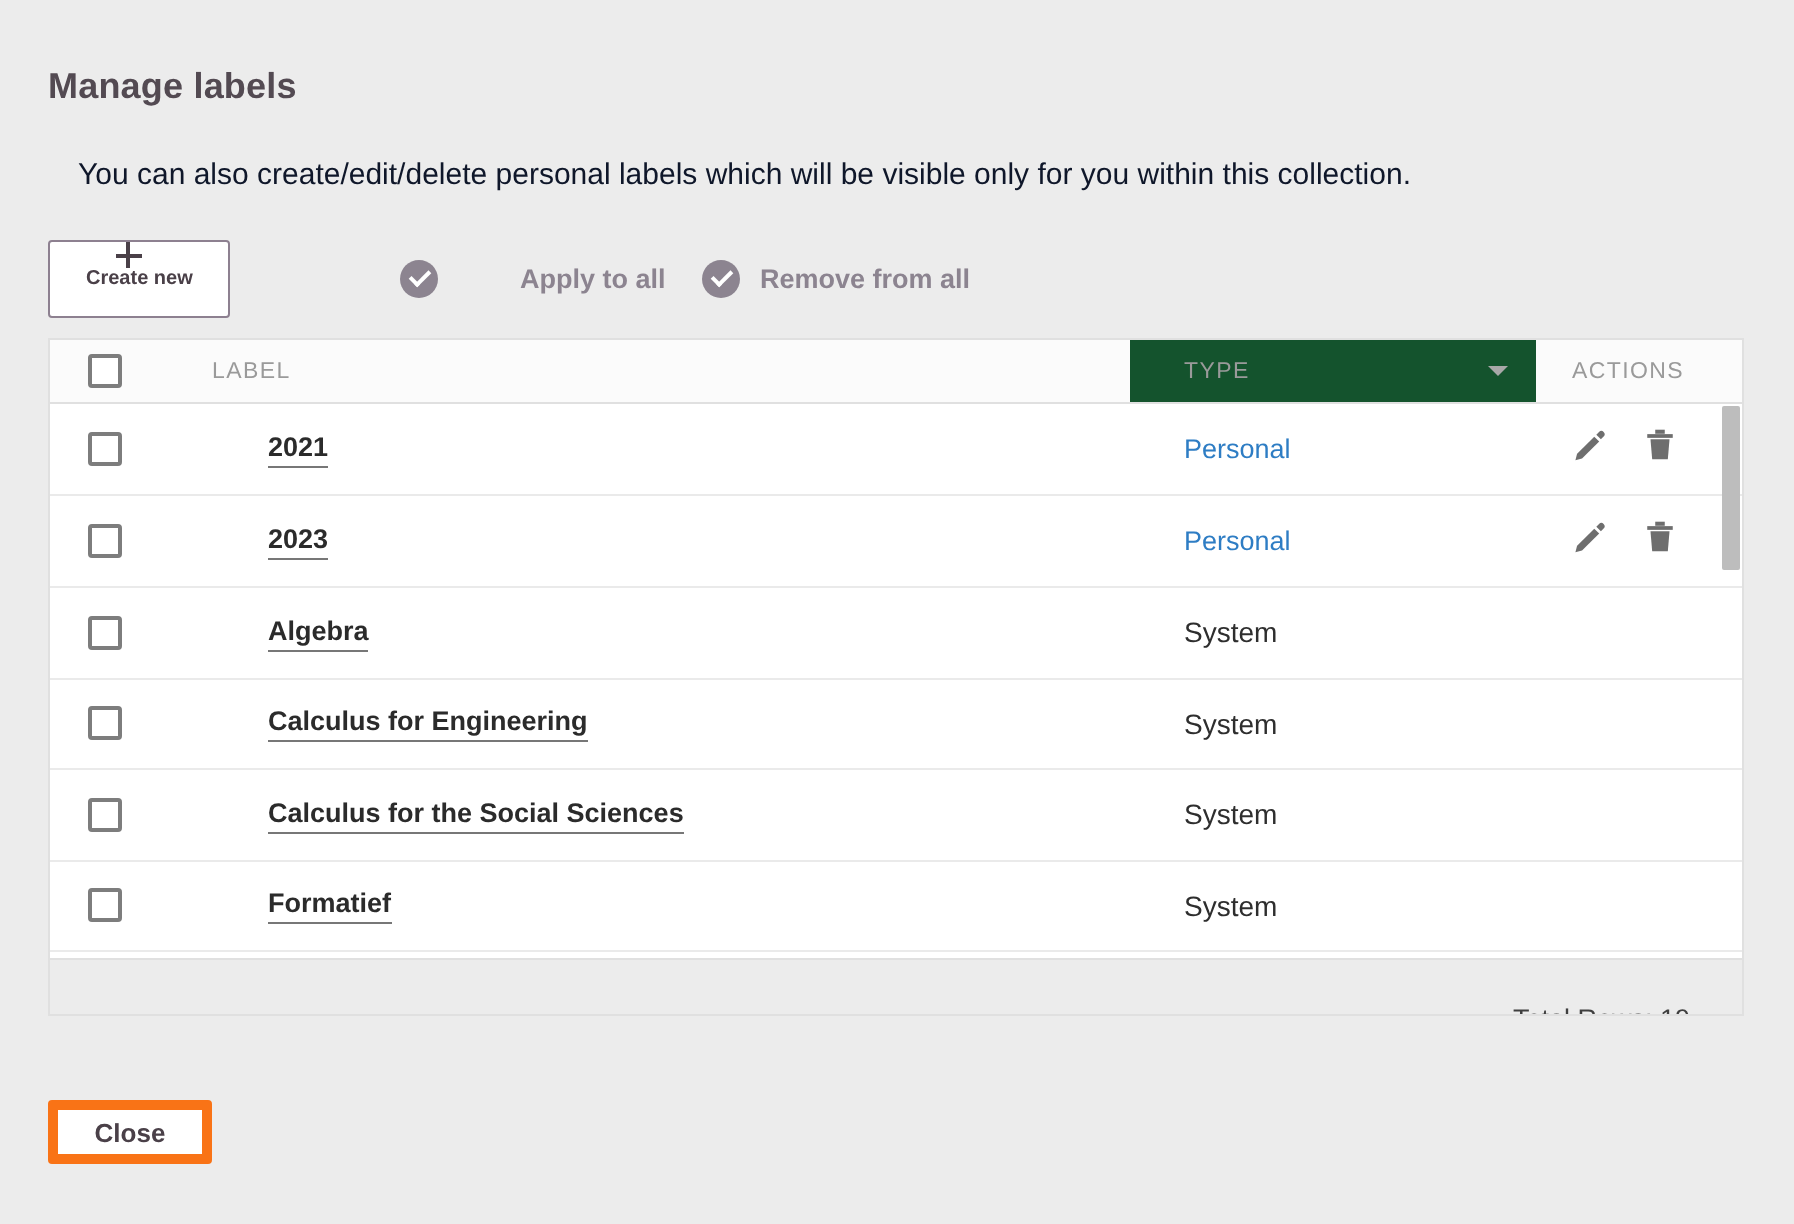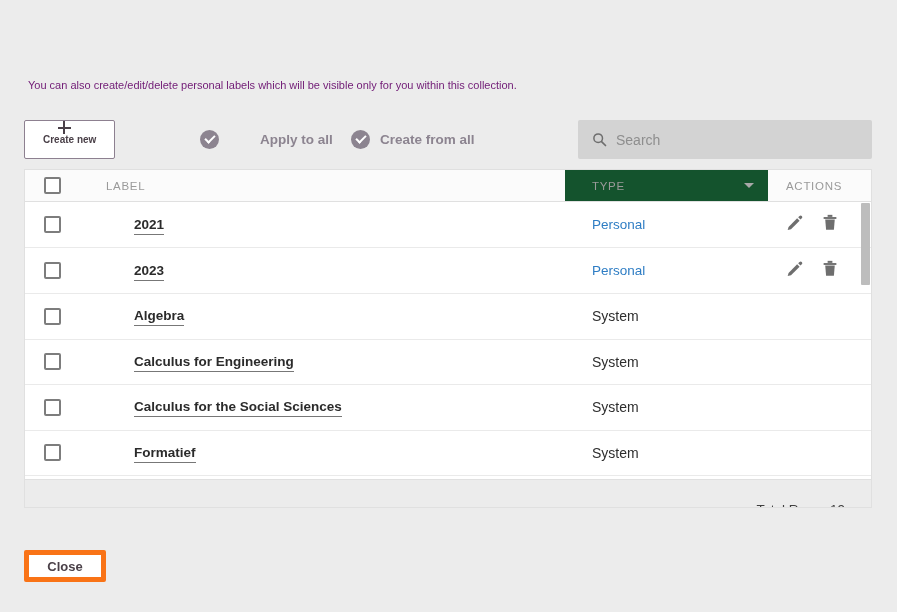--- a/index.html
+++ b/index.html
@@ -29,24 +29,24 @@
     left: 24px;
     top: 33px;
     font-size: 18px;
     font-weight: bold;
     color: #534a52;
     letter-spacing: .1px;
   }
 
   .page-desc {
     position: absolute;
-    left: 28px;
+    left: 39px;
     top: 79px;
-    font-size: 11px;
-    color: #701a75;
+    font-size: 15px;
+    color: #0f172a;
   }
 
   
   .toolbar {
     position: absolute;
     left: 24px;
     top: 120px;
     width: 848px;
     height: 40px;
   }
@@ -271,46 +271,40 @@
     color: #4a4048;
     font-family: "Liberation Sans", sans-serif;
     cursor: pointer;
   }
 </style>
 </head>
 <body>
 
 <div class="dialog">
 
+  <div class="page-title">Manage labels</div>
   <div class="page-desc">You can also create/edit/delete personal labels which will be visible only for you within this collection.</div>
 
   <div class="toolbar">
 
     <div class="btn-create">
       <span class="plus-icon"></span>
       <span>Create new</span>
     </div>
 
     <div class="tool-action apply">
       <span class="check-circle"></span>
       <span>Apply to all</span>
     </div>
 
     <div class="tool-action remove">
       <span class="check-circle"></span>
-      <span>Create from all</span>
-    </div>
-
-    <div class="search-box">
-      <svg class="search-icon" width="15" height="15" viewBox="0 0 16 16">
-        <circle cx="6.6" cy="6.6" r="4.6" fill="none" stroke="#6e6e6e" stroke-width="1.6"></circle>
-        <line x1="10.2" y1="10.2" x2="14.4" y2="14.4" stroke="#6e6e6e" stroke-width="1.8" stroke-linecap="round"></line>
-      </svg>
-      <input class="search-input" type="text" placeholder="Search" style="">
-    </div>
+      <span>Remove from all</span>
+    </div>
+
   </div>
 
   <div class="table-card">
 
     <div class="thead">
       <div class="col-check">
         <span class="cb"></span>
       </div>
       <div class="col-label">LABEL</div>
       <div class="col-type">

